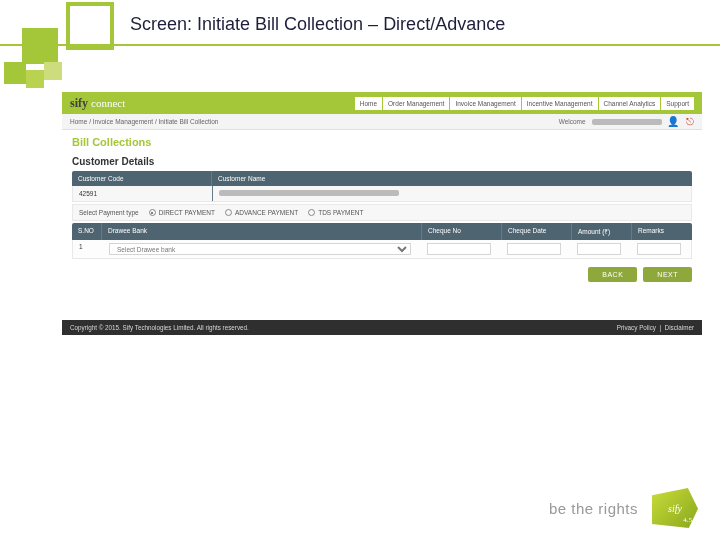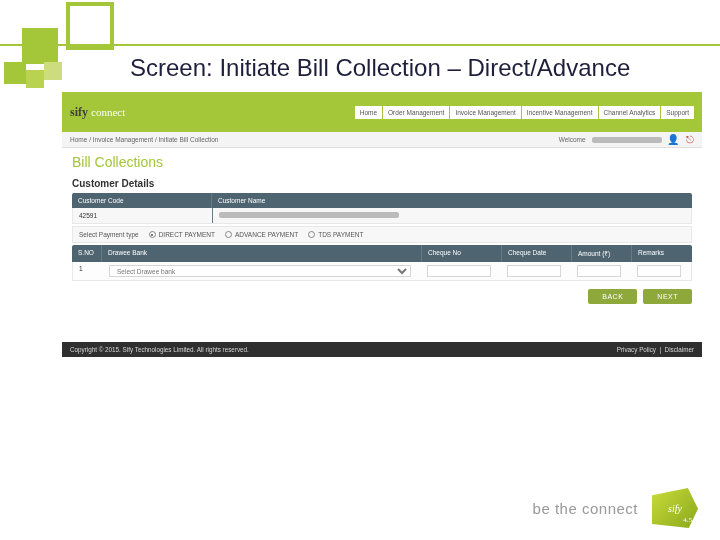--- a/index.html
+++ b/index.html
@@ -20,23 +20,22 @@
   .sq-a { position:absolute; top:28px; left:22px; width:36px; height:36px; background:#a4c639; }
   .sq-b { position:absolute; top:62px; left:4px; width:22px; height:22px; background:#a4c639; }
   .sq-c { position:absolute; top:70px; left:26px; width:18px; height:18px; background:#b9d24f; }
   .sq-d { position:absolute; top:62px; left:44px; width:18px; height:18px; background:#cddc7d; }
 
   .slide-title {
     position:absolute;
     top: 14px;
     left: 130px;
     font-family: "Trebuchet MS", sans-serif;
-    font-size: 24px;
+    font-size: 18px;
     color: #1f1f3d;
-    margin-top: 40px;
   }
   .title-underline {
     position:absolute;
     top: 44px;
     left: 0;
     width: 100%;
     height: 2px;
     background: #a4c639;
   }
 
@@ -44,21 +43,21 @@
   .app {
     position:absolute;
     top: 92px;
     left: 62px;
     width: 640px;
     background: #fff;
   }
 
   .app-header {
     background: #a4c639;
-    height: 40px;
+    height: 22px;
     display:flex;
     align-items:center;
     padding: 0 8px;
     color:#fff;
   }
   .app-logo {
     font-family: Georgia, serif;
     font-size: 12px;
     color:#404040;
     font-weight:bold;
@@ -79,23 +78,23 @@
     color:#666;
     position:relative;
   }
   .welcome { margin-left:auto; display:flex; align-items:center; gap:6px; }
   .wel-blur { display:inline-block; width:70px; height:6px; background:#bbb; border-radius:2px; }
   .ic-user { color:#9aac2b; font-size:10px; }
   .ic-logout { color:#c0392b; font-size:10px; }
 
   .page-title {
     color:#a4c639;
-    font-size:14px;
+    font-size:11px;
     padding:6px 10px 4px;
-    font-weight:400;
+    font-weight:700;
   }
   .section-heading {
     font-size:10px;
     font-weight:bold;
     color:#333;
     padding:4px 10px;
   }
 
   .dark-row {
     background:#4e6470;
@@ -312,18 +311,18 @@
     <span class="flinks">
       <span>Privacy Policy</span>
       &nbsp;|&nbsp;
       <span>Disclaimer</span>
     </span>
   </div>
 
 </div>
 
 <div class="branding">
-  <span class="tagline">be the connect</span>
+  <span class="tagline">be the rights</span>
   <div class="sify-logo">
     <span>sify</span>
     <small>4.5</small>
   </div>
 </div>
 
 </body></html>

